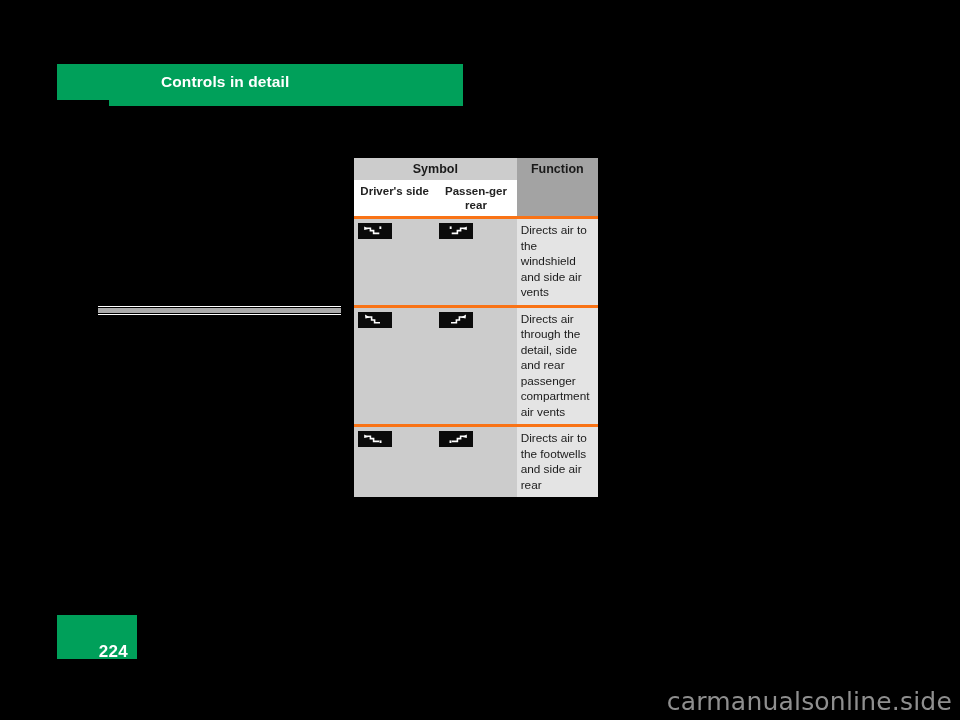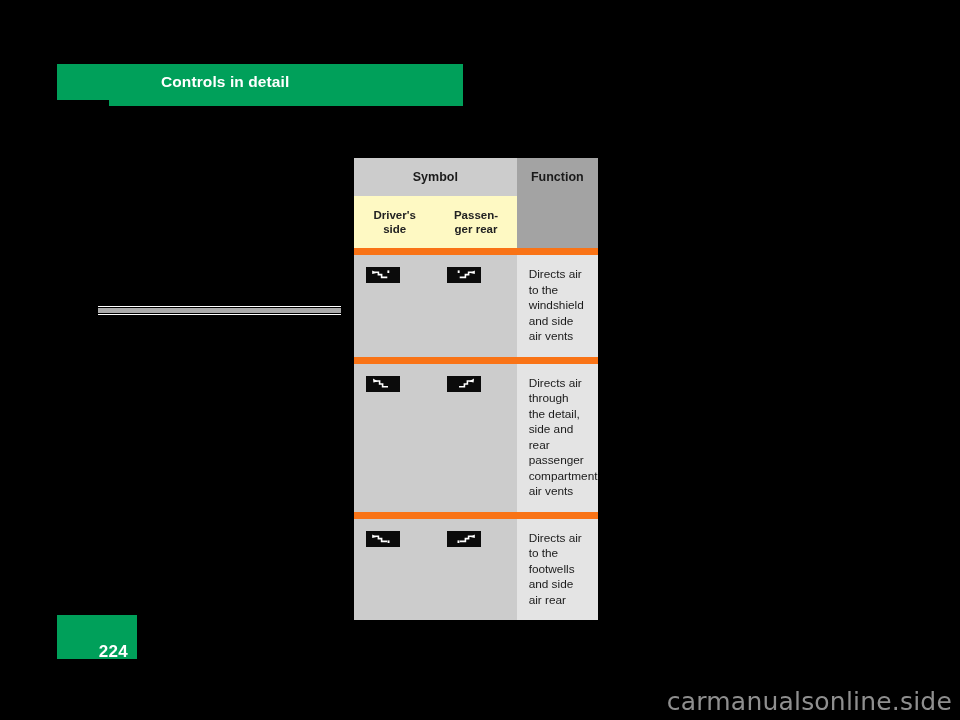--- a/index.html
+++ b/index.html
@@ -78,21 +78,21 @@
   #symbol-table {
     position: absolute;
     left: 354px;
     top: 158px;
     width: 244px;
     border-collapse: collapse;
     table-layout: fixed;
     background: #e4e4e4;
   }
   #symbol-table td, #symbol-table th {
-    padding: 12px;
+    padding: 4px;
     margin: 0;
     vertical-align: top;
   }
   .col-driver { width: 58px; }
   .col-passenger { width: 62px; }
 
   .hdr-symbol {
     background: #cccccc;
     text-align: center;
     font-size: 12.5px;
@@ -102,32 +102,32 @@
   }
   .hdr-function {
     background: #a3a3a3;
     text-align: center;
     font-size: 12.5px;
     font-weight: bold;
     color: #1a1a1a;
     padding: 8px 0 6px 0;
   }
   .subhdr {
-    background: #fef9c3;
+    background: #ffffff;
     font-size: 11.5px;
     color: #222222;
     line-height: 14px;
     padding: 0 6px 12px 7px;
   }
   .subhdr-pass {
     padding-left: 3px;
   }
 
   .row-divider td {
-    border-top: 7px solid #f97316;
+    border-top: 3px solid #f97316;
   }
 
   .cell-sym {
     background: #cccccc;
     padding: 9px 0 9px 0;
     text-align: left;
   }
   .cell-sym.driver { padding-left: 7px; }
   .cell-sym.passenger { padding-left: 10px; }
 

